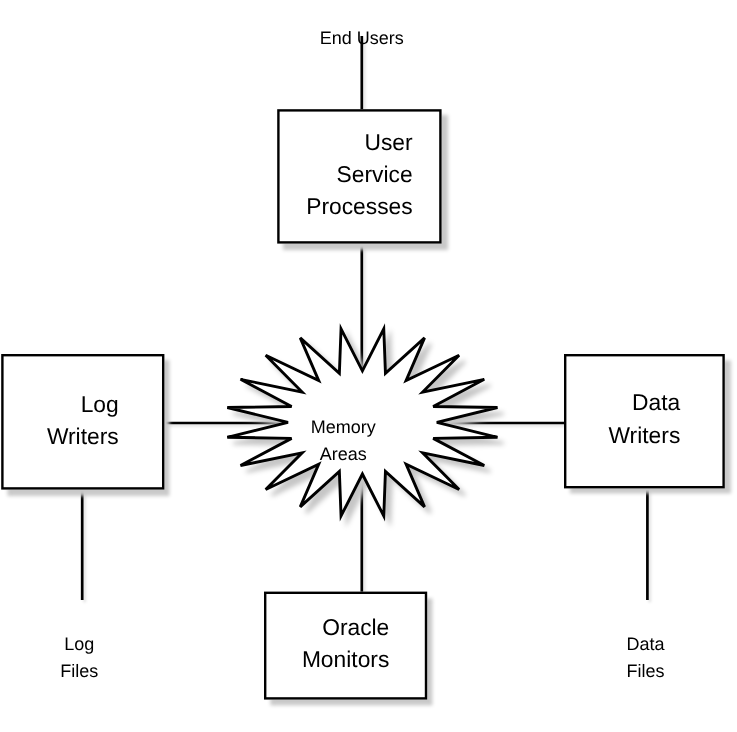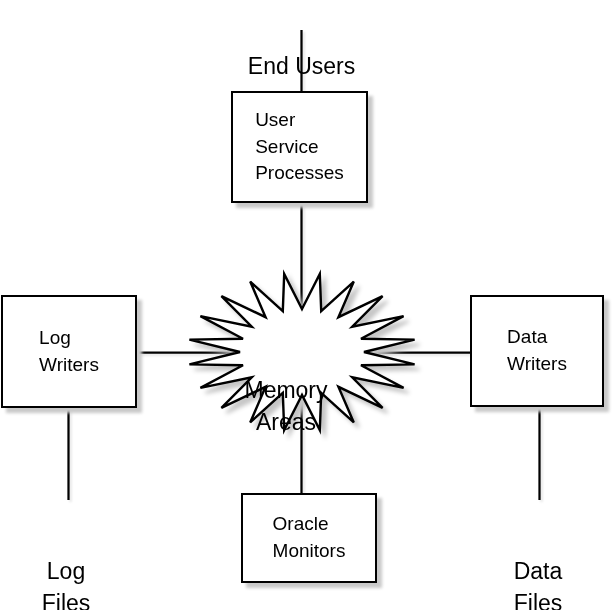--- a/index.html
+++ b/index.html
@@ -22,32 +22,31 @@
     filter: drop-shadow(5px 5px 2px #c6c6c6);
   }
   .node {
     position: absolute;
     background: #ffffff;
     border: 2px solid #000;
     box-shadow: 5px 5px 3px #c9c9c9;
     display: flex;
     align-items: center;
     justify-content: center;
-    text-align: left;
+    text-align: right;
     font-size: 19px;
     line-height: 1.42;
     white-space: pre-line;
   }
   .plain-label {
     position: absolute;
     text-align: center;
-    font-size: 23px;
+    font-size: 15px;
     line-height: 1.42;
     white-space: pre-line;
-    margin-top: 16px;
   }
 </style>
 </head>
 <body>
 
 <div class="canvas">
 
   <svg class="diagram-svg" viewBox="0 0 614 610" xmlns="http://www.w3.org/2000/svg">
     <g class="edges">
       <line x1="301.5" y1="30" x2="301.5" y2="92"></line>
@@ -79,21 +78,21 @@
   <div class="plain-label" style="left:226px; top:325px; width:120px;">
     <span>Memory
 Areas</span>
   </div>
 
   <div class="node" style="left:470px; top:295px; width:134px; height:112px;">
     <span>Data
 Writers</span>
   </div>
 
-  <div class="node" style="left:241px; top:493px; width:136px; height:90px;">
+  <div class="node" style="left:220px; top:493px; width:136px; height:90px;">
     <span>Oracle
 Monitors</span>
   </div>
 
   <div class="plain-label" style="left:16px; top:506px; width:100px;">
     <span>Log
 Files</span>
   </div>
 
   <div class="plain-label" style="left:488px; top:506px; width:100px;">

